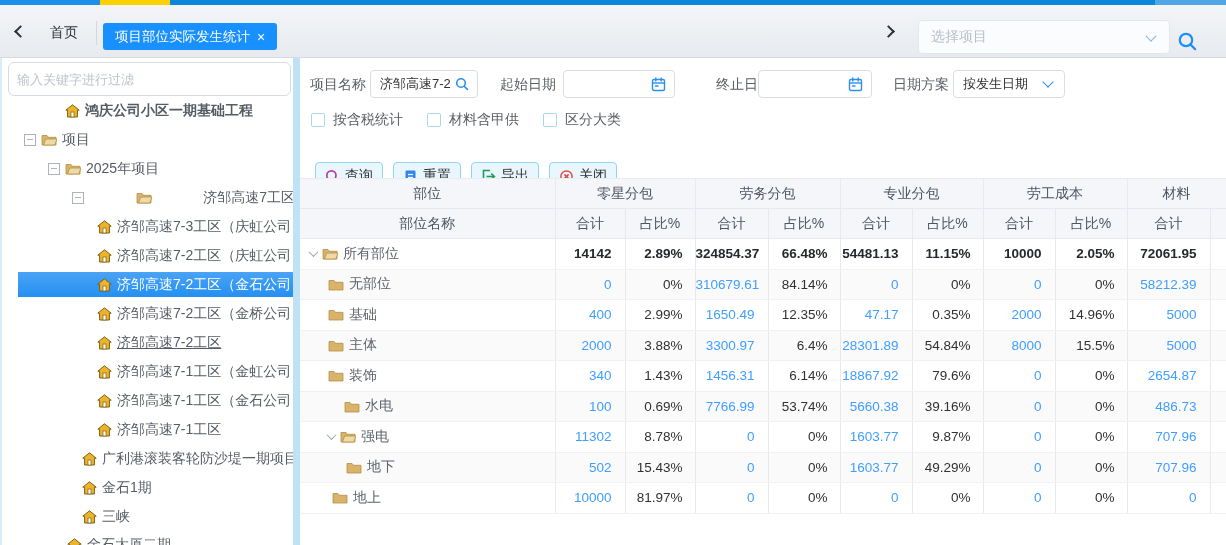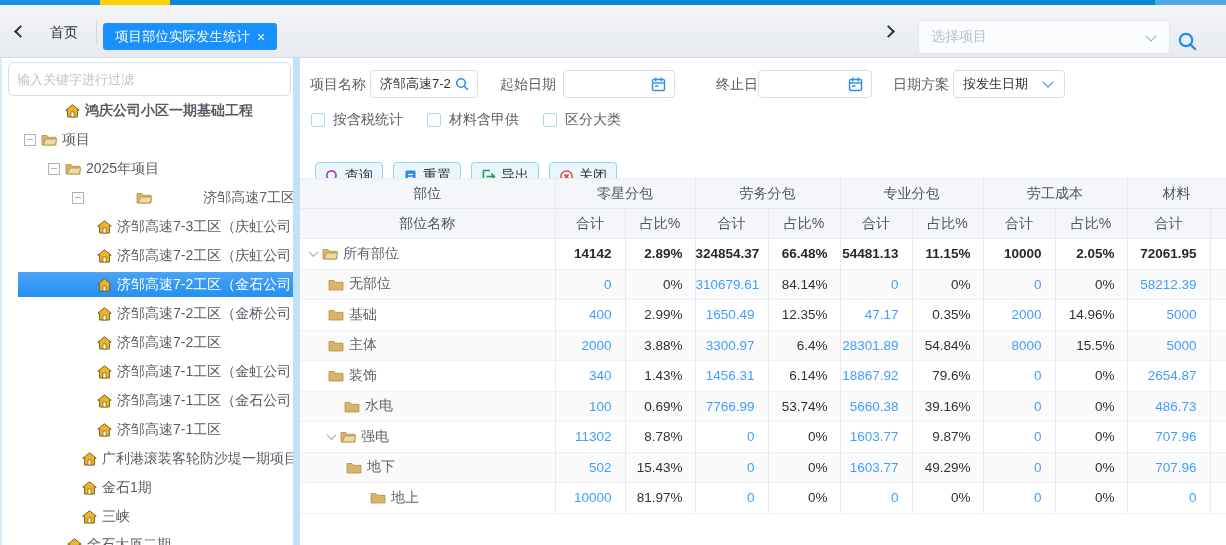--- a/index.html
+++ b/index.html
@@ -202,21 +202,21 @@
       </div>
       <div class="tree-item" style="top: 241px; padding-left: 95px;">
         <span class="t-icon">
           <svg width="15" height="14" viewBox="0 0 15 14">
             <path d="M7.5 0.8 L14.2 6.2 H12.4 V13 H2.6 V6.2 H0.8 Z" fill="#edb32a" stroke="#7c6115" stroke-width="1"></path>
             <rect x="6" y="8" width="3" height="5" fill="#fff" stroke="#7c6115" stroke-width="0.7"></rect>
           </svg>
         </span>
         <span>济邹高速7-2工区（金桥公司）</span>
       </div>
-      <div class="tree-item" style="top: 270px; padding-left: 95px;">
+      <div class="tree-item" style="top: 270px; padding-left: 95px; text-decoration: underline;">
         <span class="t-icon">
           <svg width="15" height="14" viewBox="0 0 15 14">
             <path d="M7.5 0.8 L14.2 6.2 H12.4 V13 H2.6 V6.2 H0.8 Z" fill="#edb32a" stroke="#7c6115" stroke-width="1"></path>
             <rect x="6" y="8" width="3" height="5" fill="#fff" stroke="#7c6115" stroke-width="0.7"></rect>
           </svg>
         </span>
         <span>济邹高速7-2工区</span>
       </div>
       <div class="tree-item" style="top: 299px; padding-left: 95px;">
         <span class="t-icon">
@@ -601,21 +601,21 @@
           <td class="vb pct">0%</td>
           <td class="vb num">1603.77</td>
           <td class="vb pct">49.29%</td>
           <td class="vb num">0</td>
           <td class="vb pct">0%</td>
           <td class="vb num">707.96</td>
           <td></td>
         </tr>
         <tr>
           <td class="vb">
-            <div class="name-cell" style="padding-left: 70px;">
+            <div class="name-cell" style="padding-left: 32px;">
               <span class="t-icon">
                 <svg width="16" height="13" viewBox="0 0 16 13">
                   <path d="M1 2.5 h5 l1.4 1.8 H15 V12 H1 Z" fill="#d9b36a" stroke="#b28f47" stroke-width="0.8"></path>
                 </svg>
               </span>
               <span>地上</span>
             </div>
           </td>
           <td class="vb num">10000</td>
           <td class="vb pct">81.97%</td>

